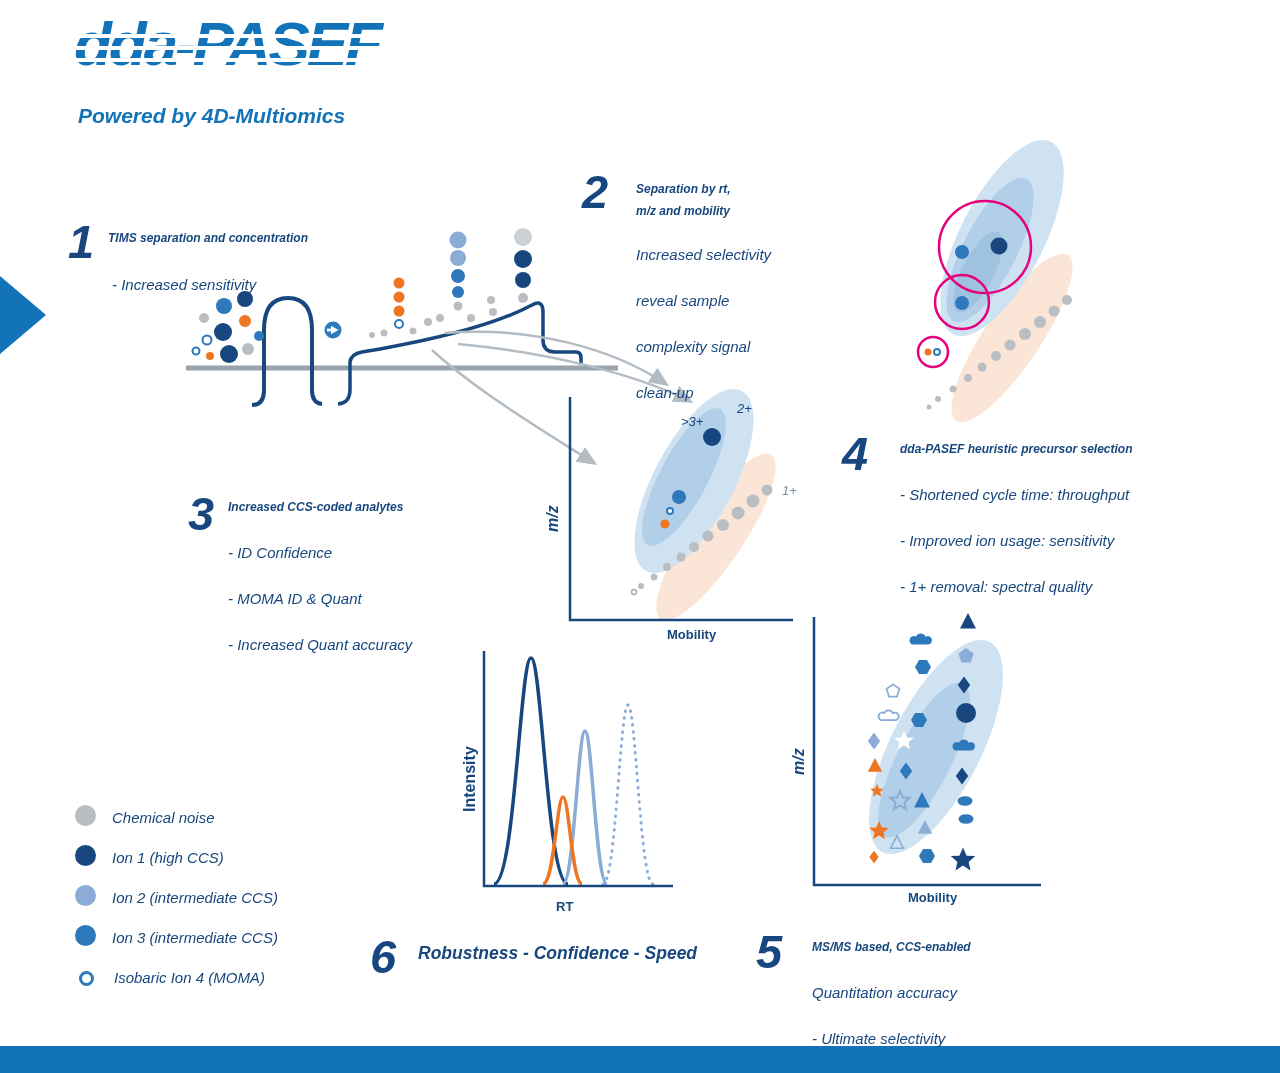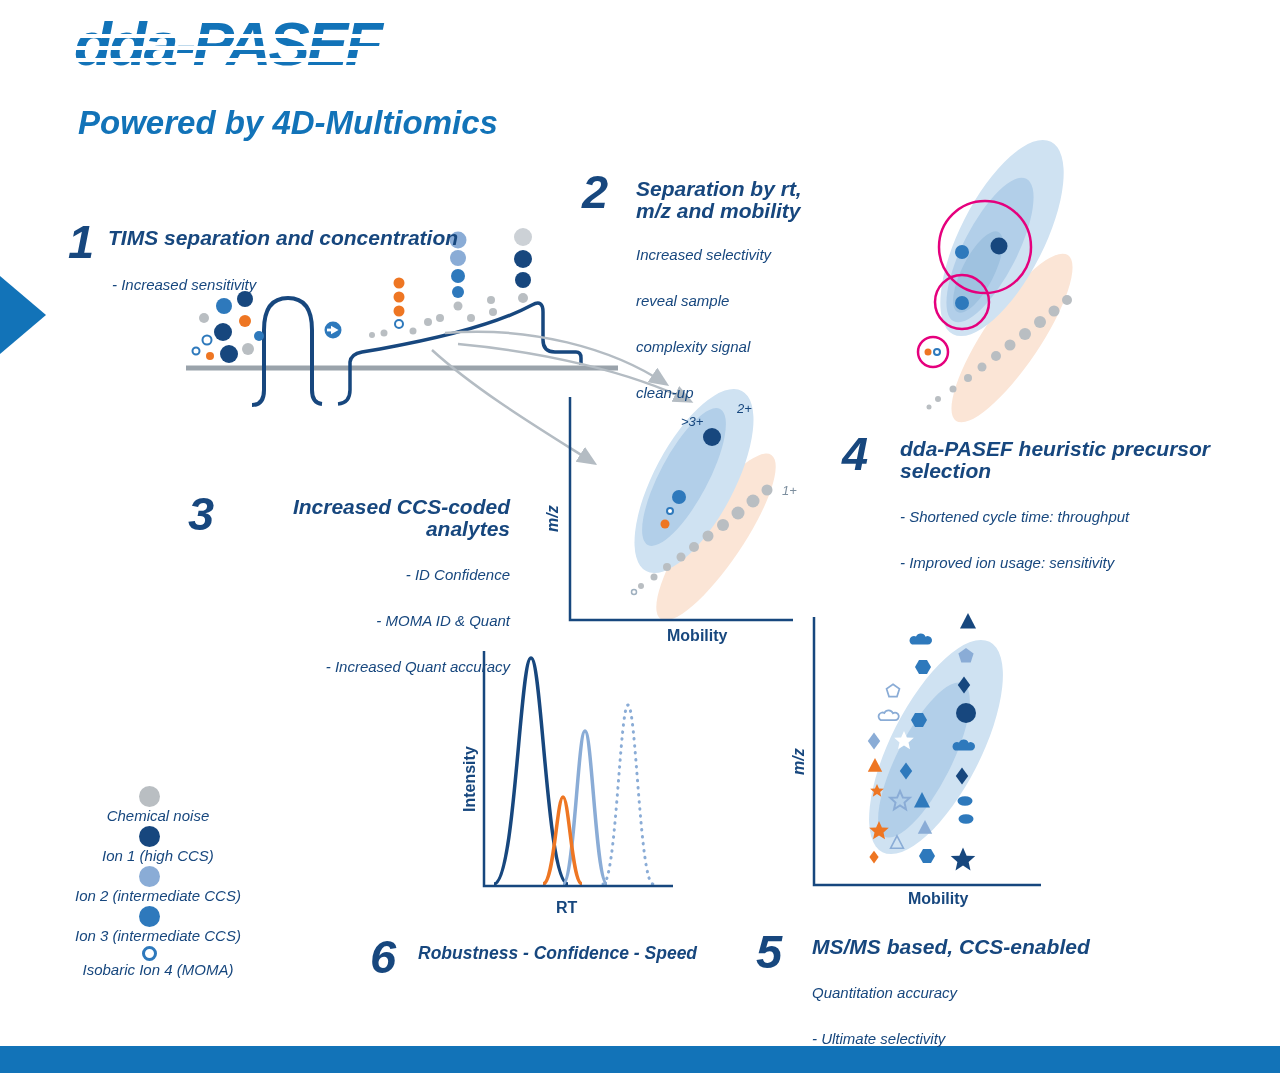--- a/index.html
+++ b/index.html
@@ -7,38 +7,38 @@
     width:1280px;height:1073px;position:relative;overflow:hidden;
     background:#ffffff;font-family:"Liberation Sans",sans-serif;color:#17477e;
   }
   .art{position:absolute;left:0;top:0;z-index:1;}
   .txt{position:absolute;z-index:2;}
   .logo{
     left:74px;top:8px;font-size:62px;font-weight:bold;font-style:italic;
     letter-spacing:-3px;color:#1273b8;white-space:nowrap;
   }
   .logo-stripe{position:absolute;z-index:3;background:#ffffff;height:4px;left:70px;width:468px;}
-  .subtitle{left:78px;top:104px;font-size:33px;font-weight:bold;font-style:italic;color:#1273b8;}
+  .subtitle{left:78px;top:104px;font-size:21px;font-weight:bold;font-style:italic;color:#1273b8;}
   .stepnum{font-size:47px;font-weight:bold;font-style:italic;color:#17477e;line-height:1;}
-  .h{font-size:21px;font-weight:bold;font-style:italic;color:#17477e;line-height:22px;}
+  .h{font-size:12px;font-weight:bold;font-style:italic;color:#17477e;line-height:22px;}
   .b{font-size:15px;font-style:italic;color:#17477e;line-height:22px;font-weight:normal;margin-top:24px;}
   .vlabel{position:absolute;z-index:2;transform:rotate(-90deg);transform-origin:0 0;
     font-weight:bold;font-size:16px;color:#17477e;white-space:nowrap;}
-  .hlabel{position:absolute;z-index:2;font-weight:bold;font-size:16px;color:#17477e;white-space:nowrap;}
+  .hlabel{position:absolute;z-index:2;font-weight:bold;font-size:13px;color:#17477e;white-space:nowrap;}
   .ital{font-style:italic;}
   .charge{position:absolute;z-index:2;font-size:13px;font-style:italic;color:#17477e;}
   .charge.light{color:#7d8f9f;}
   .legend{position:absolute;left:75px;top:786px;z-index:2;}
-  .legend-row{display:flex;align-items:center;height:40px;flex-direction:column;}
+  .legend-row{display:flex;align-items:flex-end;height:40px;}
   .sw{display:inline-block;border-radius:50%;margin-right:16px;flex:0 0 auto;}
   .sw-lg{width:21px;height:21px;}
   .sw-sm{width:13px;height:13px;margin-left:4px;margin-right:20px;}
   .sw-hollow{width:9px;height:9px;border:3px solid #2e79bc;margin-left:4px;margin-right:20px;}
   .legend-label{font-size:15px;font-style:italic;color:#17477e;}
-  .ralign{text-align:right;}
+  .ralign{}
 </style>
 </head>
 <body>
 
 <svg class="art" width="1280" height="1073" viewBox="0 0 1280 1073">
   <defs>
     <marker id="arrow" markerWidth="9" markerHeight="9" refX="6.5" refY="3.5" orient="auto">
       <path d="M0,0 L8,3.5 L0,7 Z" fill="#b4bcc3"></path>
     </marker>
     <g id="sh-tri">
@@ -253,20 +253,21 @@
   <div class="b">- ID Confidence</div>
   <div class="b">- MOMA ID &amp; Quant</div>
   <div class="b">- Increased Quant accuracy</div>
 </div>
 
 <div class="txt stepnum" style="left:842px;top:430px">4</div>
 <div class="txt" style="left:900px;top:438px">
   <div class="h">dda-PASEF heuristic precursor selection</div>
   <div class="b">- Shortened cycle time: throughput</div>
   <div class="b">- Improved ion usage: sensitivity</div>
+  <div class="b">- 1+ removal: spectral quality</div>
 </div>
 
 <div class="txt stepnum" style="left:756px;top:928px">5</div>
 <div class="txt" style="left:812px;top:936px">
   <div class="h">MS/MS based, CCS-enabled</div>
   <div class="b">Quantitation accuracy</div>
   <div class="b">- Ultimate selectivity</div>
   <div class="b">- Results confidence</div>
 </div>
 

